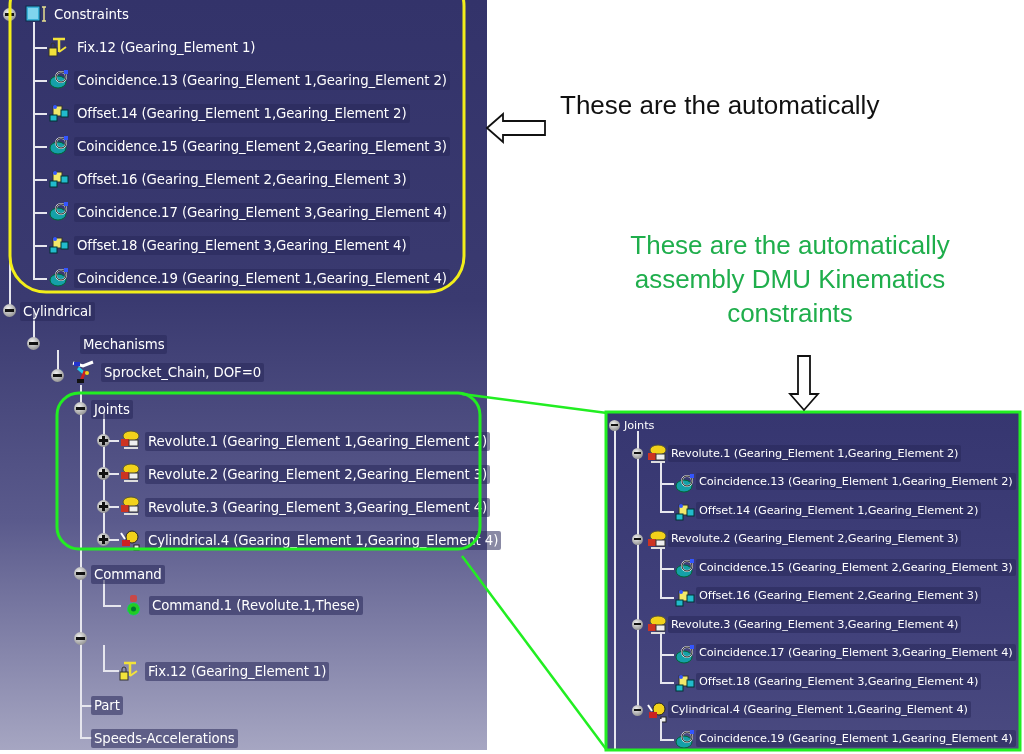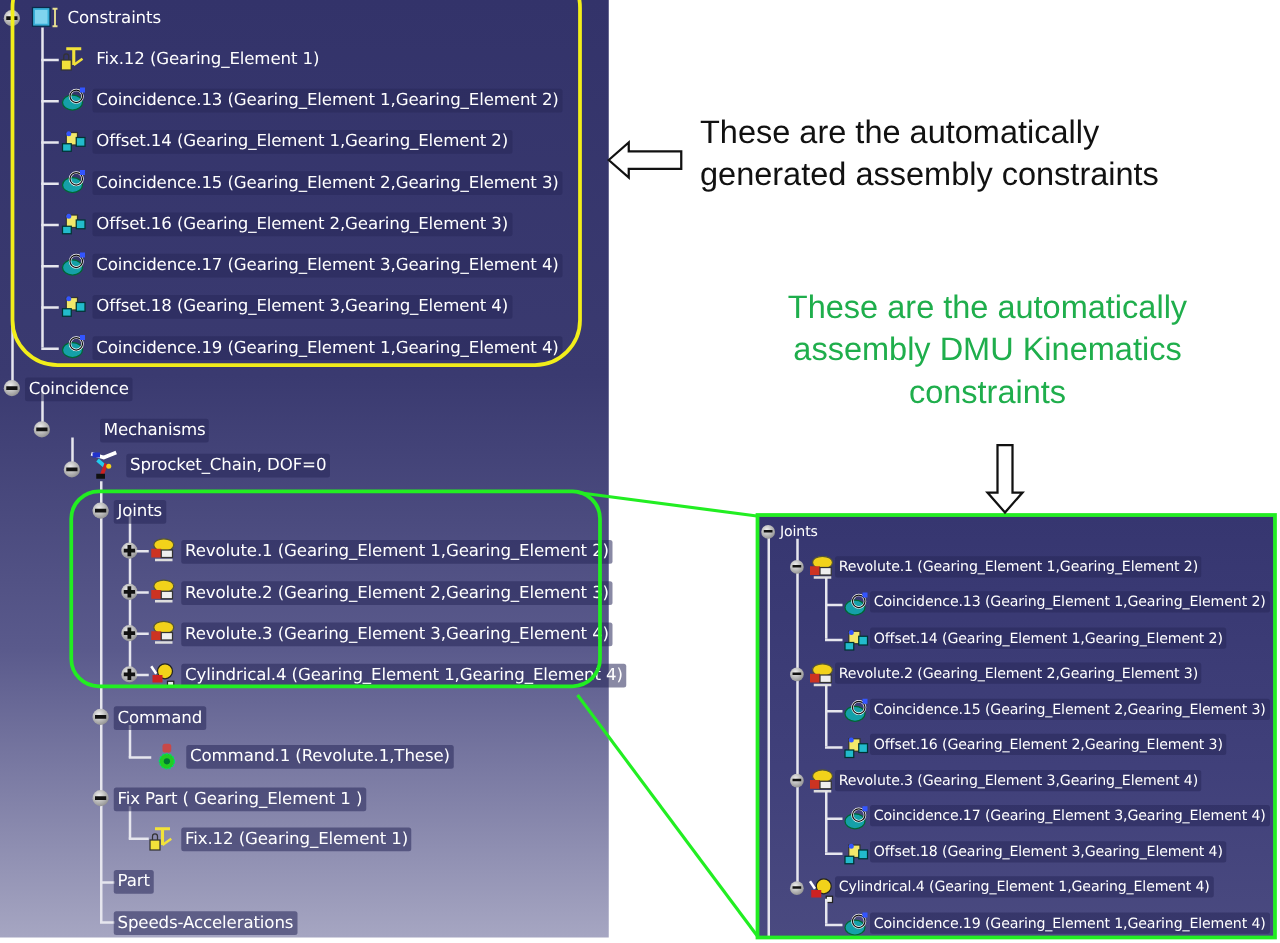--- a/index.html
+++ b/index.html
@@ -129,21 +129,21 @@
             <circle cx="14" cy="8" r="5" fill="none" stroke="#fff" stroke-width="2"></circle>
             <circle cx="14" cy="8" r="5" fill="none" stroke="#111" stroke-width="1"></circle>
             <rect x="17" y="1" width="4" height="4" fill="#3355ff"></rect>
           </svg></span>
         <span class="lbl" style="">Coincidence.19 (Gearing_Element 1,Gearing_Element 4)</span>
       </div>
     </div>
 
   <div class="tog" style="left:3px;top:304px;"></div>
   <div class="node" style="left:20px;top:301px;">
-    <span class="lbl">Coincidence</span>
+    <span class="lbl">Cylindrical</span>
   </div>
   <div class="tog" style="left:27px;top:337px;"></div>
   <div class="node" style="left:44px;top:334px;padding-left:36px;">
     <span class="lbl">Mechanisms</span>
   </div>
   <div class="tog" style="left:51px;top:369px;"></div>
   <div class="node" style="left:70px;top:362px;">
     <span class="ico" style="width:28px;height:26px">
       <svg width="28" height="26" viewBox="0 0 28 26">
           <path d="M3 4l10 3 10-4" stroke="#fff" stroke-width="3" fill="none"></path>
@@ -218,23 +218,20 @@
       <svg width="24" height="22" viewBox="0 0 24 22">
           <rect x="8" y="1" width="7" height="7" rx="2" fill="#c84848"></rect>
           <circle cx="11.5" cy="15" r="6" fill="#22cc22" stroke="#0d6" stroke-dasharray="2 1"></circle>
           <circle cx="11.5" cy="15" r="2.5" fill="#073"></circle>
         </svg>
     </span>
     <span class="lbl">Command.1 (Revolute.1,These)</span>
   </div>
 
   <div class="tog" style="left:74px;top:632px;"></div>
-  <div class="node" style="left:91px;top:629px;">
-    <span class="lbl">Fix Part ( Gearing_Element 1 )</span>
-  </div>
   <div class="ln" style="left:103px;top:670px;width:16px;height:2px;"></div>
   <div class="node" style="left:118px;top:661px;">
     <span class="ico">
       <svg width="24" height="22" viewBox="0 0 24 22">
           <path d="M6 3h12M12 2v14" stroke="#f2e23a" stroke-width="2.5"></path>
           <path d="M12 16l7-5" stroke="#f2e23a" stroke-width="2"></path>
           <rect x="2" y="12" width="8" height="8" fill="#f2e23a" stroke="#333"></rect>
           <path d="M4 12v-3a2 2 0 0 1 4 0v3" stroke="#333" fill="none"></path>
         </svg>
     </span>
@@ -371,21 +368,20 @@
             <circle cx="14" cy="8" r="5" fill="none" stroke="#111" stroke-width="1"></circle>
             <rect x="17" y="1" width="4" height="4" fill="#3355ff"></rect>
           </svg></span>
         <span class="lbl">Coincidence.19 (Gearing_Element 1,Gearing_Element 4)</span>
       </div>
     </div>
 </div>
 
 <div class="note note-black">
   <div>These are the automatically</div>
-  <div>generated assembly constraints</div>
 </div>
 <div class="note note-green">
   <div>These are the automatically</div>
   <div>assembly DMU Kinematics</div>
   <div>constraints</div>
 </div>
 
 <svg class="overlay" viewBox="0 0 1024 754">
   <rect x="10" y="-30" width="454" height="322" rx="36" ry="36" fill="none" stroke="#f2ee1a" stroke-width="3"></rect>
   <rect x="57" y="393" width="423" height="156" rx="22" ry="22" fill="none" stroke="#22ee22" stroke-width="3"></rect>

